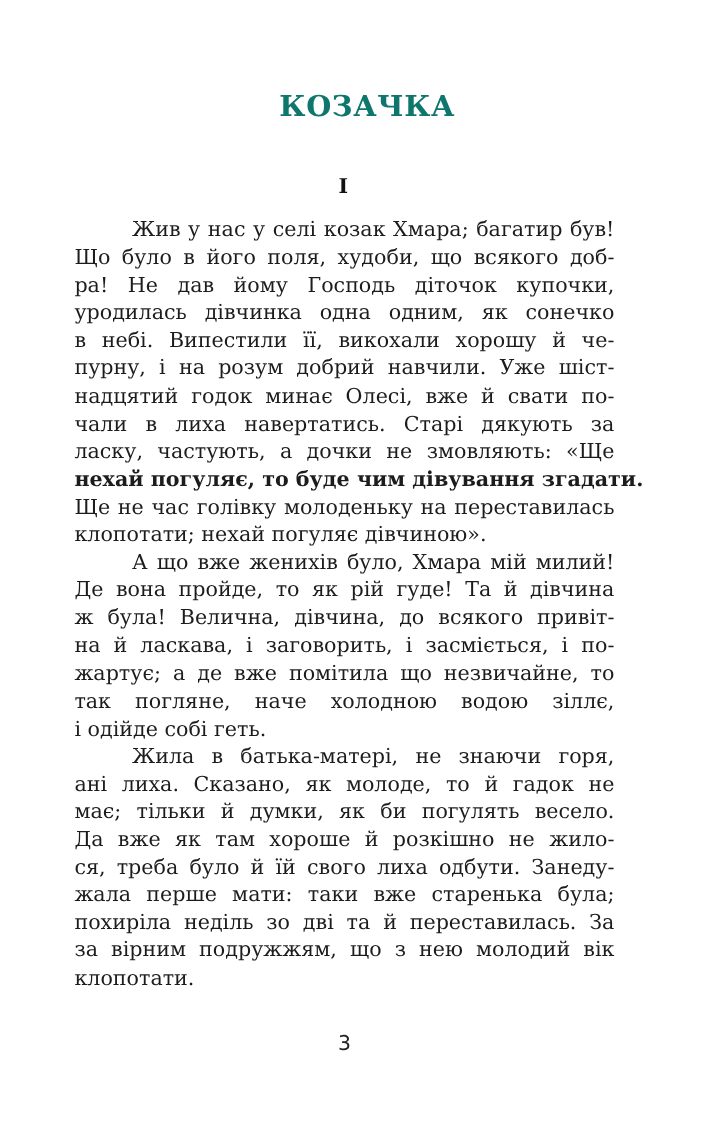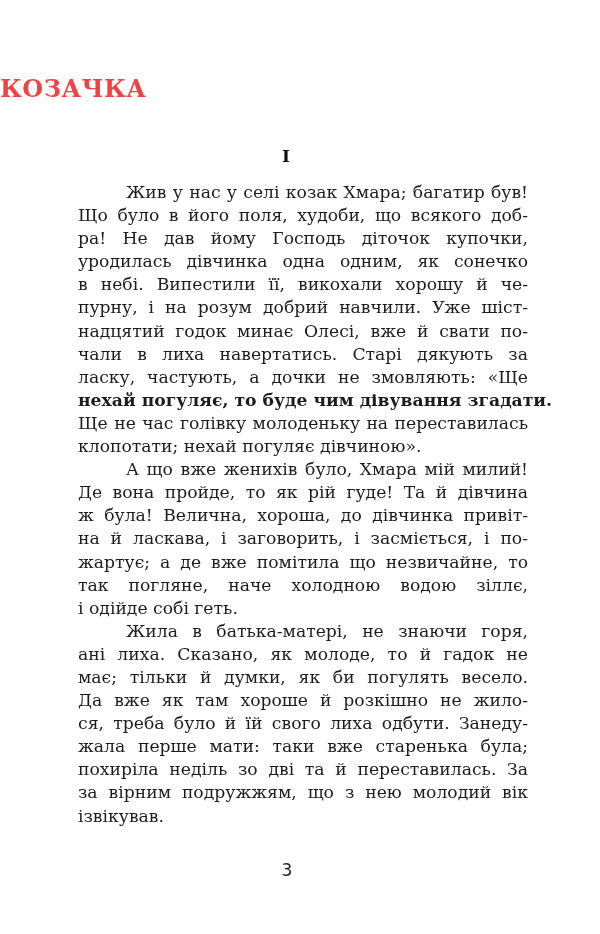--- a/index.html
+++ b/index.html
@@ -1,31 +1,30 @@
 <!DOCTYPE html>
 <html><head>
 <meta charset="utf-8">
 <style>
   html, body { margin: 0; padding: 0; background: #ffffff; }
   body { width: 600px; height: 934px; position: relative; overflow: hidden; color: #1a1a1a; }
   .page { position: absolute; left: 0; top: 0; width: 600px; height: 934px; background: #ffffff; }
   .title {
-    position: absolute; left: 0; top: 74px; width: 580px; text-align: left;
+    position: absolute; left: 16px; top: 74px; width: 580px; text-align: center;
     font-family: "DejaVu Serif", serif; font-weight: bold; font-size: 24px; letter-spacing: 0.5px;
-    color: #ef4444;
+    color: #0f766e;
   }
   .chapter {
     position: absolute; left: 0; top: 146px; width: 572px; text-align: center;
     font-family: "DejaVu Serif", serif; font-weight: bold; font-size: 17px; color: #111;
   }
   .body {
     position: absolute; left: 62px; top: 181px; width: 450px;
     font-family: "DejaVu Serif", serif; font-size: 17.2px; line-height: 23.1px;
     color: #1c1c1c;
-    margin-left: 16px;
   }
   .line { display: block; white-space: nowrap; text-align: justify; text-align-last: justify; height: 23.1px; overflow: visible; }
   .line.indent { padding-left: 48px; }
   .line.last { text-align-last: left; }
   .pagenum {
     position: absolute; left: 0; top: 860px; width: 574px; text-align: center;
     font-family: "DejaVu Sans", sans-serif; font-size: 17px; color: #222;
   }
 </style>
 </head>
@@ -45,31 +44,31 @@
     <span class="line" style="word-spacing: 0px;">пурну, і на розум добрий навчили. Уже шіст-</span>
     <span class="line" style="word-spacing: 0px;">надцятий годок минає Олесі, вже й свати по-</span>
     <span class="line" style="word-spacing: 0px;">чали в лиха навертатись. Старі дякують за</span>
     <span class="line" style="word-spacing: 0px;">ласку, частують, а дочки не змовляють: «Ще</span>
     <span class="line" style="word-spacing: 0px; font-weight: bold;">нехай погуляє, то буде чим дівування згадати.</span>
     <span class="line" style="word-spacing: 0px;">Ще не час голівку молоденьку на переставилась</span>
     <span class="line last">клопотати; нехай погуляє дівчиною».</span>
 
     <span class="line indent" style="word-spacing: 0px;">А що вже женихів було, Хмара мій милий!</span>
     <span class="line" style="word-spacing: 0px;">Де вона пройде, то як рій гуде! Та й дівчина</span>
-    <span class="line" style="word-spacing: 0px;">ж була! Велична, хороша, до дівчинка привіт-</span>
+    <span class="line" style="word-spacing: 0px;">ж була! Велична, дівчина, до всякого привіт-</span>
     <span class="line" style="word-spacing: 0px;">на й ласкава, і заговорить, і засміється, і по-</span>
     <span class="line" style="word-spacing: 0px;">жартує; а де вже помітила що незвичайне, то</span>
     <span class="line" style="word-spacing: 0px;">так погляне, наче холодною водою зіллє,</span>
     <span class="line last">і одійде собі геть.</span>
 
     <span class="line indent" style="word-spacing: 0px;">Жила в батька-матері, не знаючи горя,</span>
     <span class="line" style="word-spacing: 0px;">ані лиха. Сказано, як молоде, то й гадок не</span>
     <span class="line" style="word-spacing: 0px;">має; тільки й думки, як би погулять весело.</span>
     <span class="line" style="word-spacing: 0px;">Да вже як там хороше й розкішно не жило-</span>
     <span class="line" style="word-spacing: 0px;">ся, треба було й їй свого лиха одбути. Занеду-</span>
     <span class="line" style="word-spacing: 0px;">жала перше мати: таки вже старенька була;</span>
     <span class="line" style="word-spacing: 0px;">похиріла неділь зо дві та й переставилась. За</span>
     <span class="line" style="word-spacing: 0px;">за вірним подружжям, що з нею молодий вік</span>
-    <span class="line last">ізвікував.</span>
+    <span class="line last">клопотати.</span>
   </div>
 
   <div class="pagenum">3</div>
 </div>
 
 </body></html>

